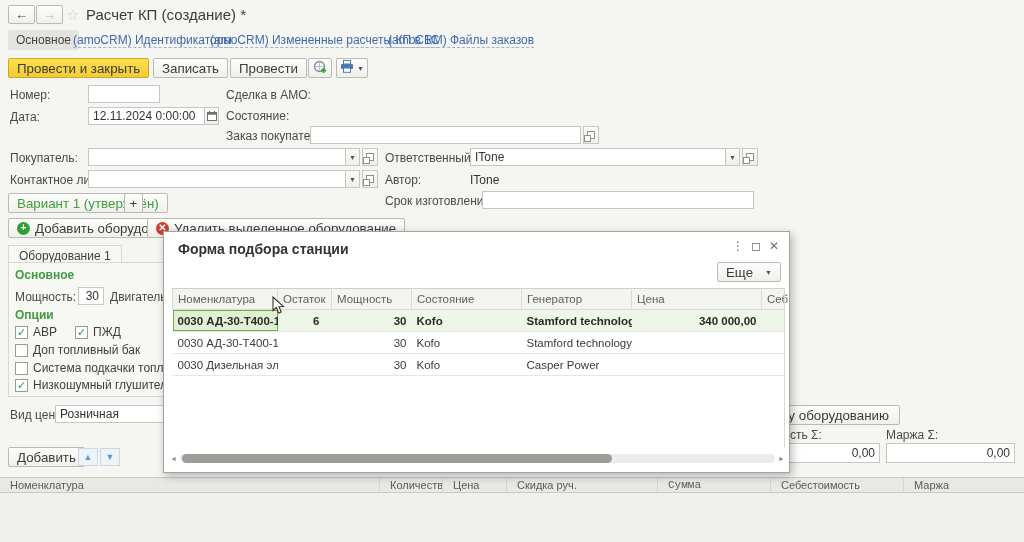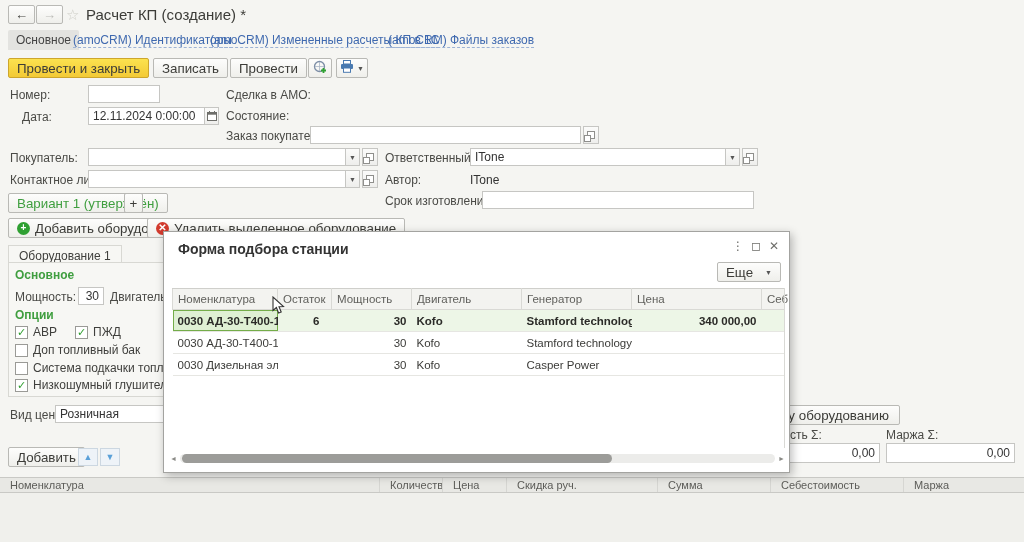--- a/index.html
+++ b/index.html
@@ -121,21 +121,21 @@
         <rect x="3.5" y="8" width="7" height="4.3" fill="#fff" stroke="#4a7ab0"></rect>
       </svg>
   </span>
   <span style="font-size:7px;color:#555;">▼</span>
 </button>
 
 <span class="abs lbl" style="left:10px;top:88px;">Номер:</span>
 <div class="abs inp" style="left:88px;top:85px;width:72px;"></div>
 <span class="abs lbl" style="left:226px;top:88px;">Сделка в АМО:</span>
 
-<span class="abs lbl" style="left:22px;top:110px;">Дата:</span>
+<span class="abs lbl" style="left:10px;top:110px;">Дата:</span>
 <div class="abs" style="left:88px;top:107px;display:flex;">
   <div class="inp" style="width:117px;">12.11.2024  0:00:00</div>
   <div class="combo-arrow">
     <svg width="10" height="10" viewBox="0 0 10 10">
         <rect x="0.5" y="1.5" width="9" height="8" fill="#fff" stroke="#6e6e6a"></rect>
         <rect x="0.5" y="1.5" width="9" height="2.2" fill="#6e6e6a"></rect>
         <path d="M2.5 0v2M7.5 0v2" stroke="#6e6e6a"></path>
       </svg>
   </div>
 </div>
@@ -235,21 +235,21 @@
 <span class="abs lbl" style="left:790px;top:428px;z-index:5;">сть Σ:</span>
 <div class="abs inp" style="left:760px;top:443px;width:120px;height:20px;justify-content:flex-end;z-index:5;">0,00</div>
 <span class="abs lbl" style="left:886px;top:428px;">Маржа Σ:</span>
 <div class="abs inp" style="left:886px;top:443px;width:129px;height:20px;justify-content:flex-end;">0,00</div>
 
 <div id="btm-header" class="abs" style="left:0;top:477px;width:1024px;">
   <div style="width:380px;">Номенклатура</div>
   <div style="width:63px;">Количество</div>
   <div style="width:64px;">Цена</div>
   <div style="width:151px;">Скидка руч.</div>
-  <div style="width:113px;">Сумма</div>
+  <div style="width:113px;font-family:Liberation Mono, monospace;">Сумма</div>
   <div style="width:133px;">Себестоимость</div>
   <div style="width:120px;border-right:none;">Маржа</div>
 </div>
 <div class="abs" style="left:0;top:493px;width:1024px;height:49px;background:#f0f0ec;"></div>
 
 <div id="modal" class="abs">
   <div class="title abs" style="left:14px;top:9px;font-weight:bold;">Форма подбора станции</div>
   <div class="abs" style="right:6px;top:7px;display:flex;">
     <span class="winctl">⋮</span>
     <span class="winctl">◻</span>
@@ -268,21 +268,21 @@
       <col style="width:110px">
         <col style="width:110px">
         <col style="width:130px">
         <col style="width:23px">
     </colgroup>
     <thead>
       <tr>
         <th>Номенклатура</th>
         <th>Остаток</th>
         <th>Мощность</th>
-        <th>Двигатель</th>
+        <th>Состояние</th>
         <th>Генератор</th>
         <th>Цена</th>
         <th>Себ</th>
       </tr>
     </thead>
     <tbody>
       <tr class="rowsel">
         <td class="focuscell">0030 АД-30-Т400-1Р...</td>
         <td class="num" style="padding-right:12px;">6</td>
         <td class="num">30</td>

